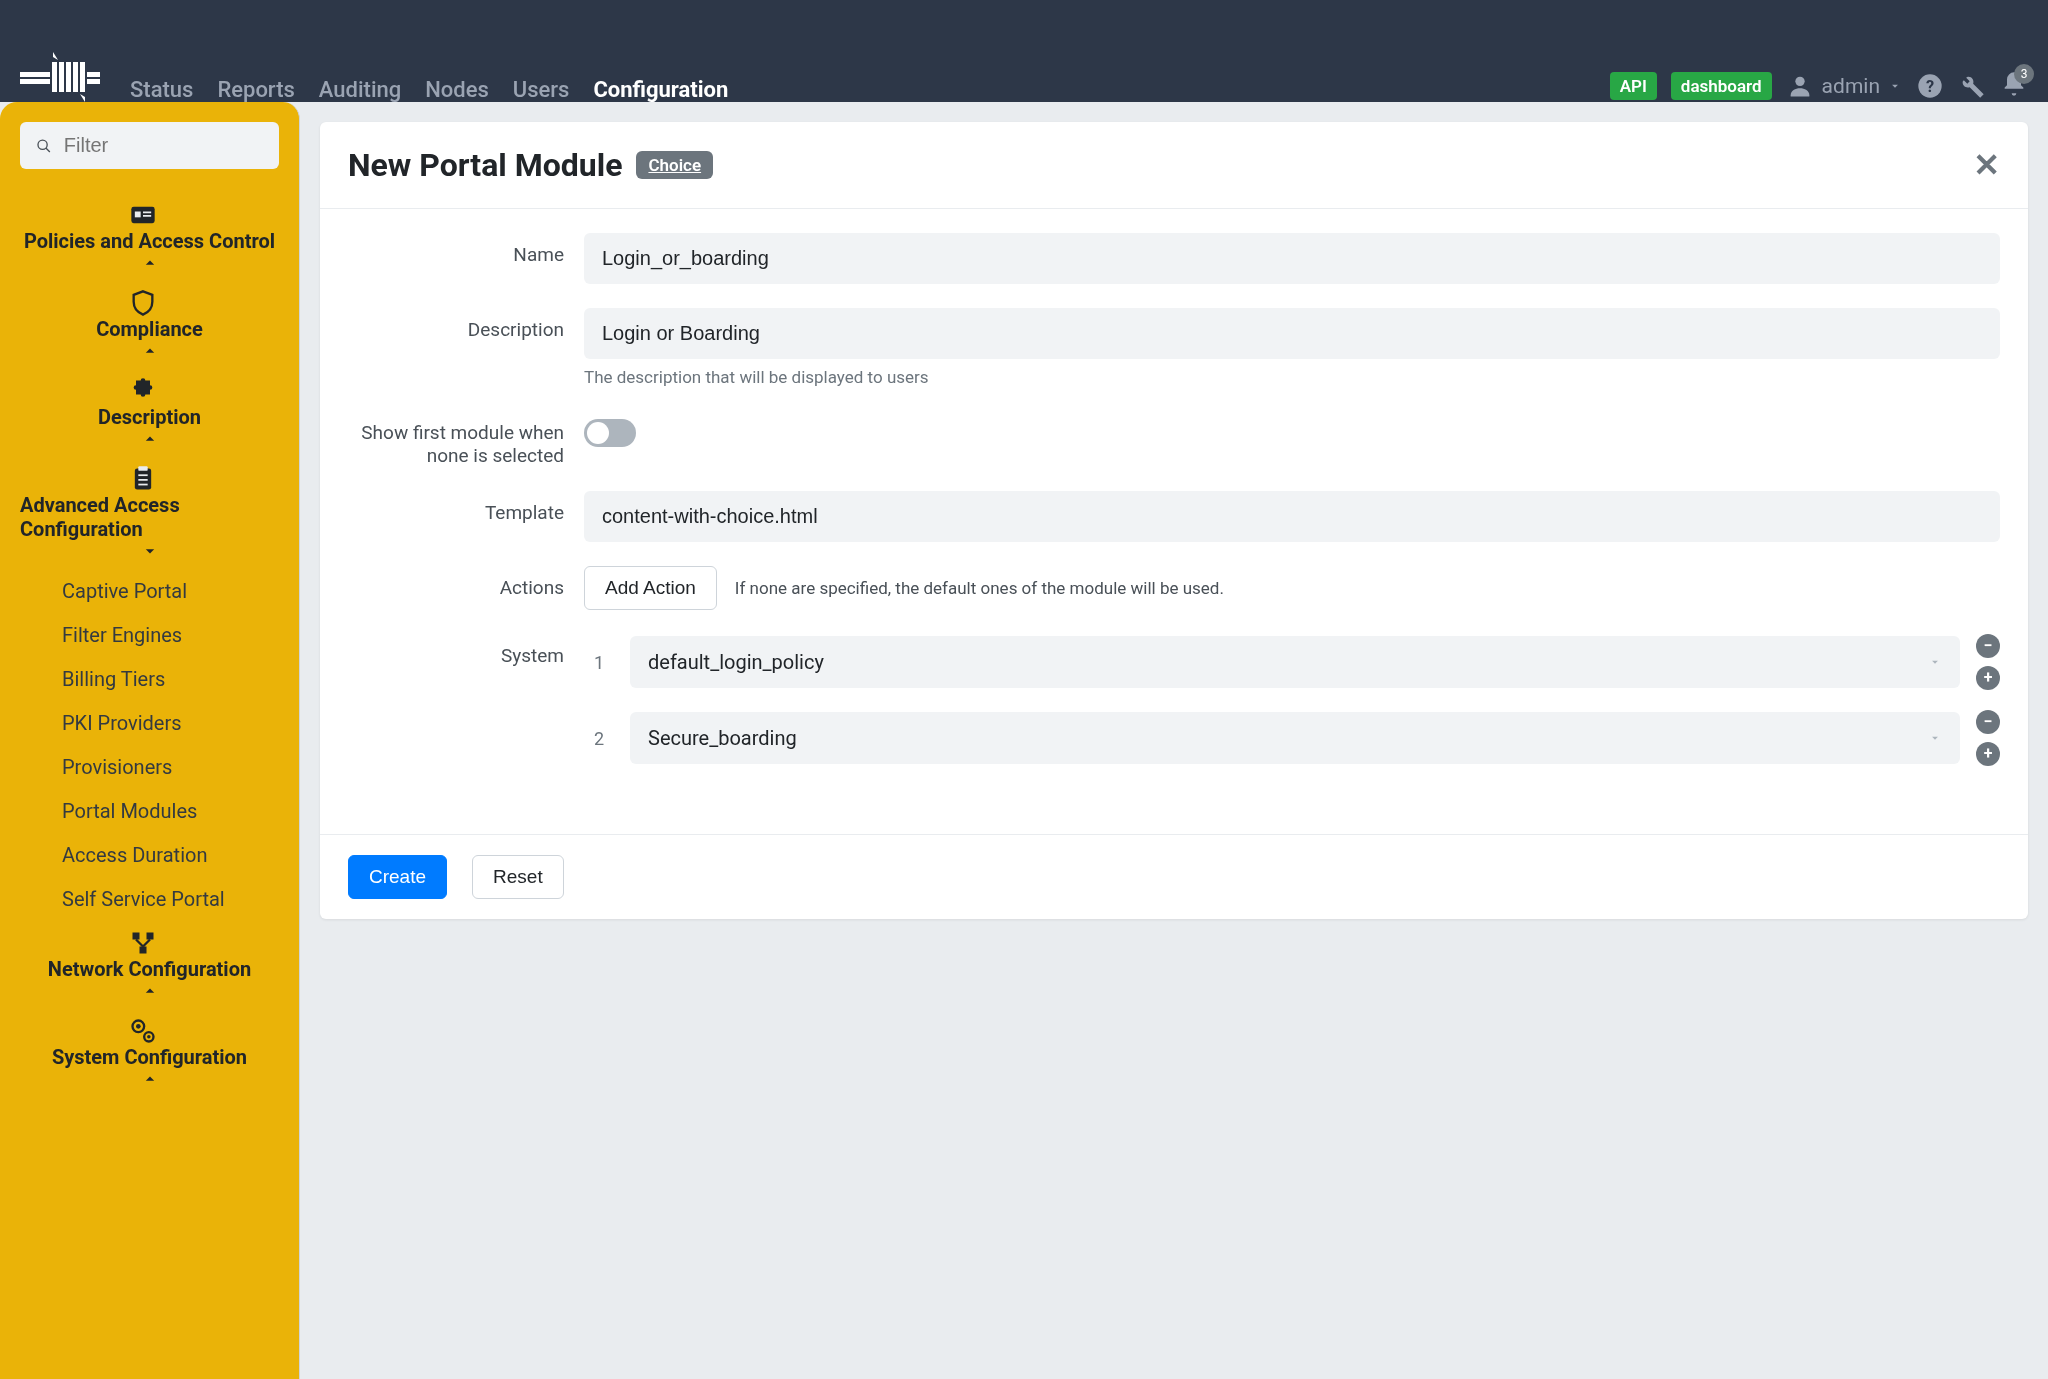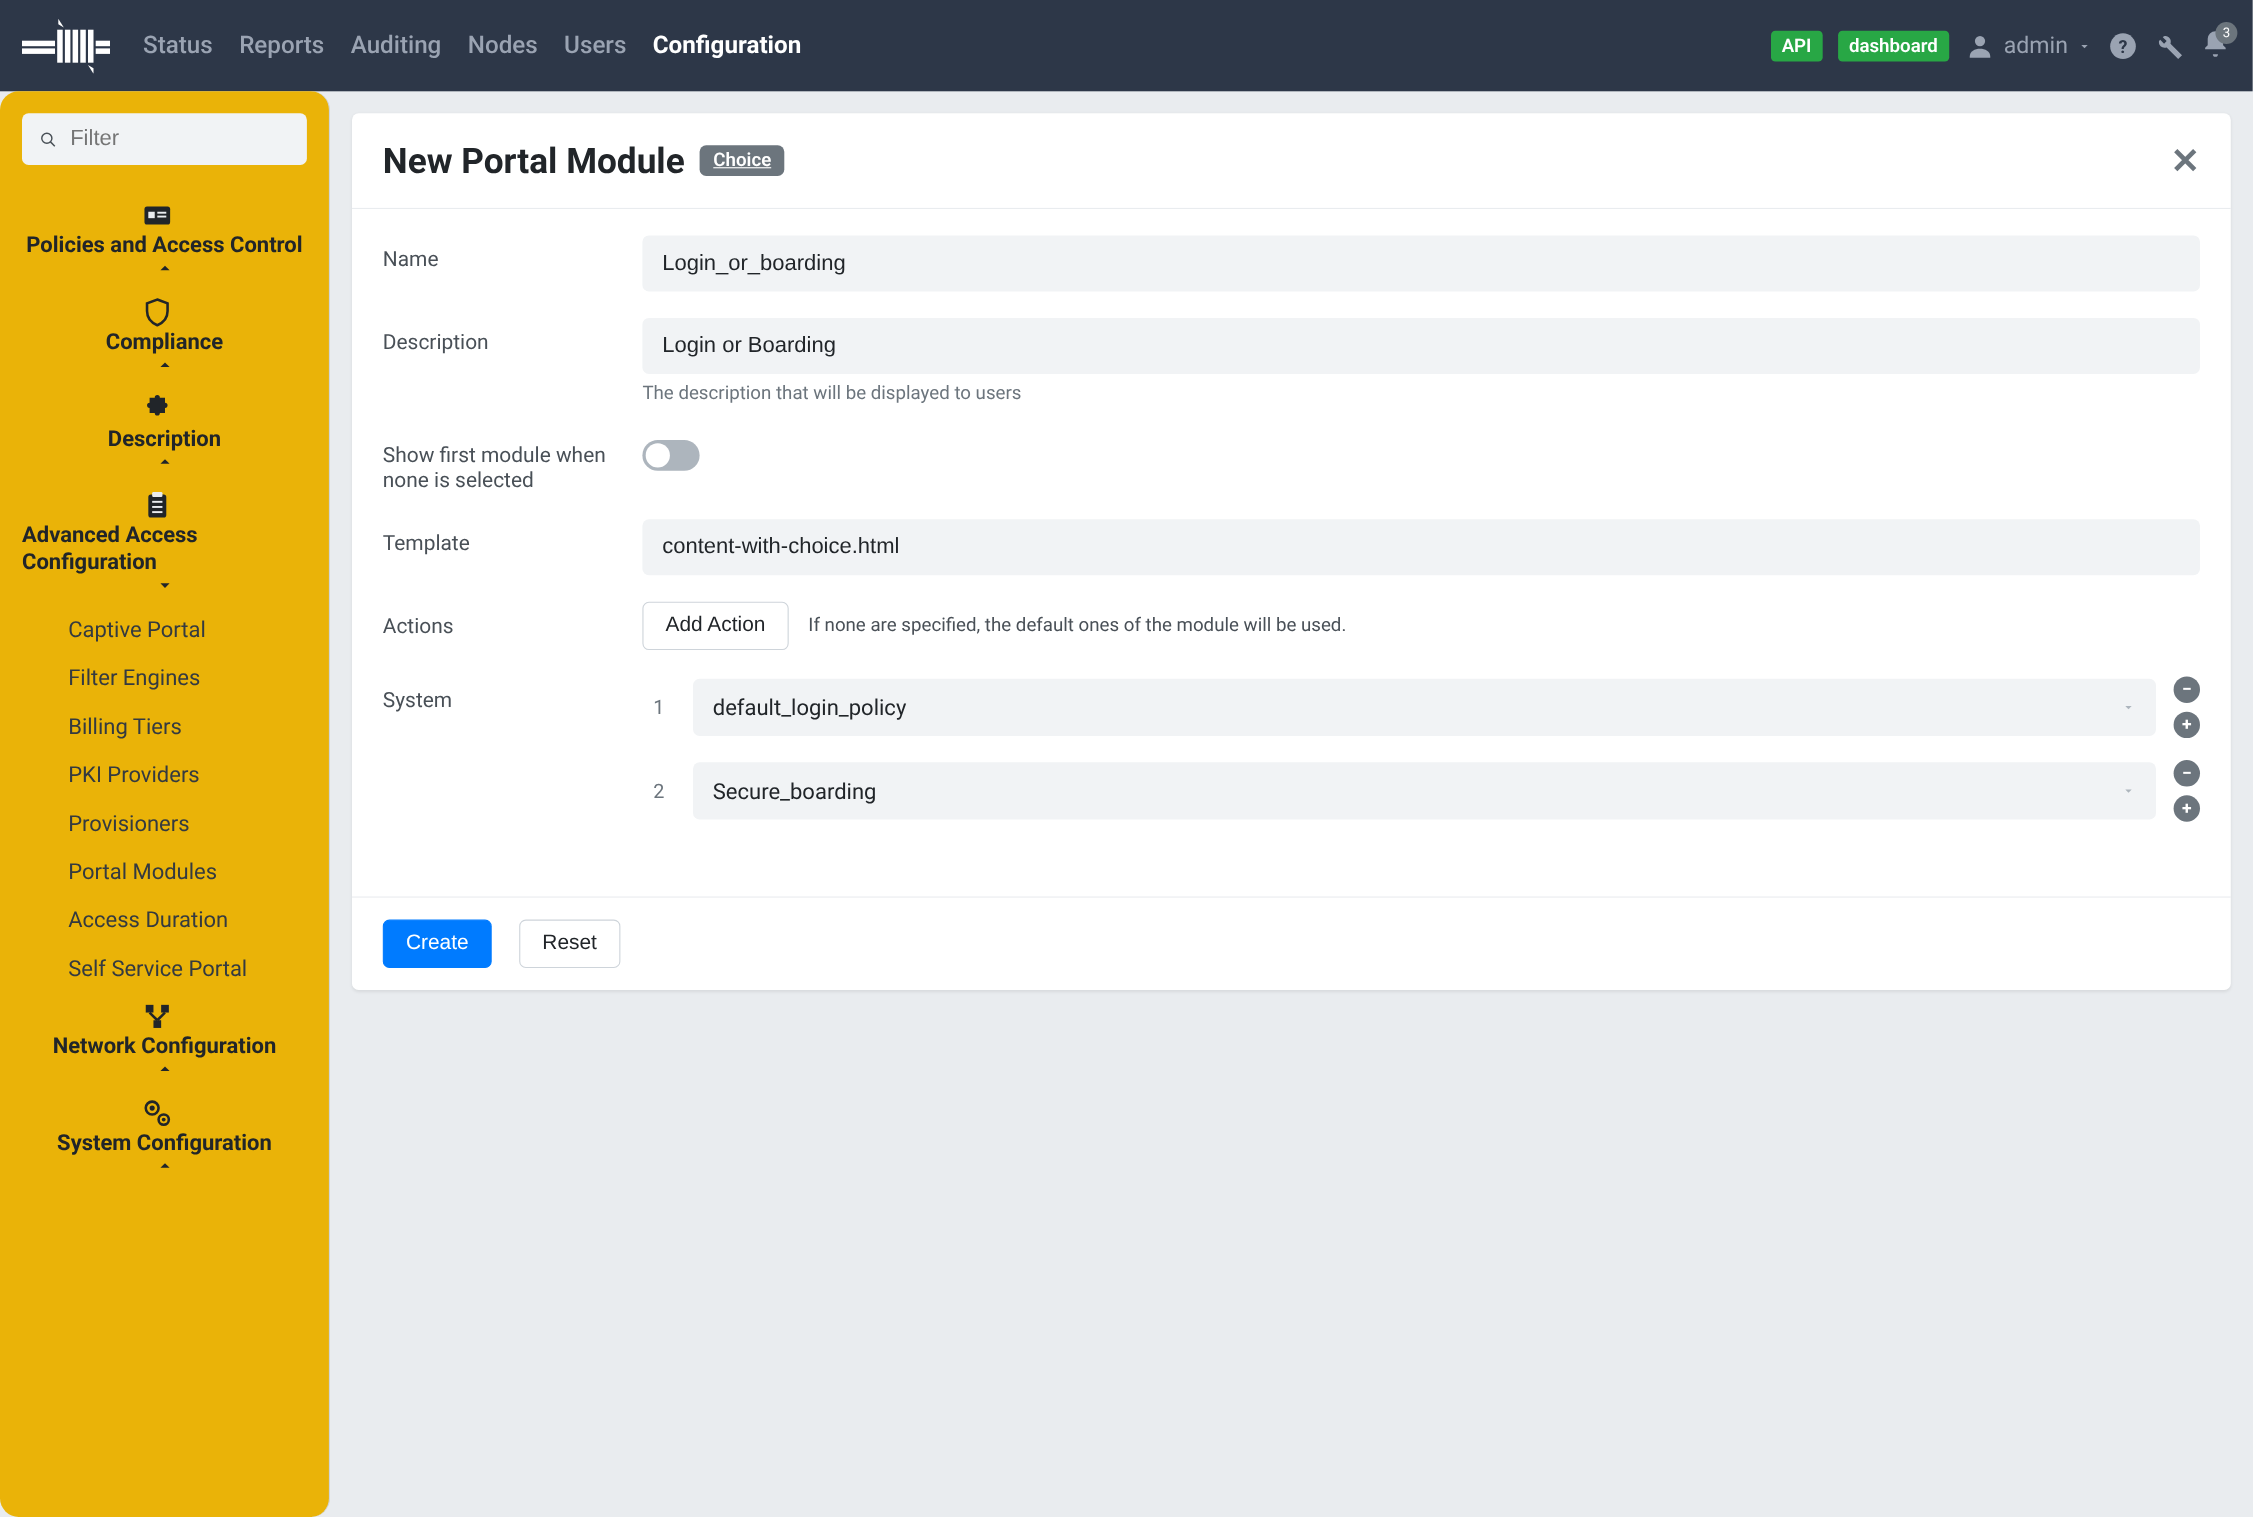--- a/index.html
+++ b/index.html
@@ -1,19 +1,19 @@
 <!DOCTYPE html>
 <html><head>
 <meta charset="utf-8">
 <style>
 * { box-sizing: border-box; margin: 0; padding: 0; }
 body { font-family: -apple-system, BlinkMacSystemFont, "Segoe UI", Roboto, "Helvetica Neue", Arial, sans-serif; background: #e9ecef; color: #212529; font-size: 16px; }
 
 
-.header { background: #2d3748; height: 83px; display: flex; align-items: center; padding: 0 20px; color: #fff; }
+.header { background: #2d3748; height: 102px; display: flex; align-items: flex-end; padding: 0 20px; color: #fff; }
 .logo { width: 80px; height: 50px; margin-right: 30px; }
 .nav { display: flex; gap: 24px; flex: 1; }
 .nav-item { color: #9aa3b2; font-size: 22px; font-weight: 500; cursor: pointer; }
 .nav-item.active { color: #fff; font-weight: 700; }
 .header-right { display: flex; align-items: center; gap: 14px; }
 .badge-green { background: #28a745; color: #fff; padding: 4px 10px; border-radius: 4px; font-size: 17px; font-weight: 600; }
 .user-menu { display: flex; align-items: center; gap: 8px; color: #9aa3b2; font-size: 21px; cursor: pointer; }
 .header-icon { width: 28px; height: 28px; fill: #9aa3b2; cursor: pointer; }
 .bell-wrapper { position: relative; }
 .bell-badge { position: absolute; top: -6px; right: -6px; background: #6c757d; color: #fff; border-radius: 50%; width: 20px; height: 20px; font-size: 12px; display: flex; align-items: center; justify-content: center; }
@@ -34,21 +34,21 @@
 
 
 .card { background: #fff; border-radius: 6px; box-shadow: 0 1px 3px rgba(0,0,0,0.08); }
 .card-header { display: flex; align-items: center; padding: 24px 28px; border-bottom: 1px solid #e9ecef; }
 .card-title { font-size: 32px; font-weight: 700; margin-right: 14px; }
 .badge-grey { background: #6c757d; color: #fff; padding: 4px 12px; border-radius: 6px; font-size: 17px; font-weight: 600; text-decoration: underline; }
 .close-btn { margin-left: auto; font-size: 32px; color: #6c757d; cursor: pointer; font-weight: 700; }
 
 .card-body { padding: 24px 28px; }
 .form-row { display: flex; margin-bottom: 24px; align-items: flex-start; }
-.form-label { width: 236px; text-align: left; padding-right: 20px; font-size: 19px; color: #495057; padding-top: 10px; }
+.form-label { width: 236px; text-align: right; padding-right: 20px; font-size: 19px; color: #495057; padding-top: 10px; }
 .form-control-wrap { flex: 1; }
 .form-input { width: 100%; background: #f1f3f5; border: none; border-radius: 6px; padding: 14px 18px; font-size: 20px; color: #212529; outline: none; }
 .form-help { font-size: 17px; color: #6c757d; margin-top: 8px; }
 
 .toggle { width: 52px; height: 28px; background: #adb5bd; border-radius: 14px; position: relative; cursor: pointer; margin-top: 8px; }
 .toggle::after { content: ""; position: absolute; left: 3px; top: 3px; width: 22px; height: 22px; background: #fff; border-radius: 50%; }
 
 .btn { padding: 10px 20px; border-radius: 6px; font-size: 19px; cursor: pointer; border: 1px solid #ced4da; background: #fff; color: #212529; }
 .btn-primary { background: #007bff; border-color: #007bff; color: #fff; }
 .inline-help { font-size: 17px; color: #495057; }

